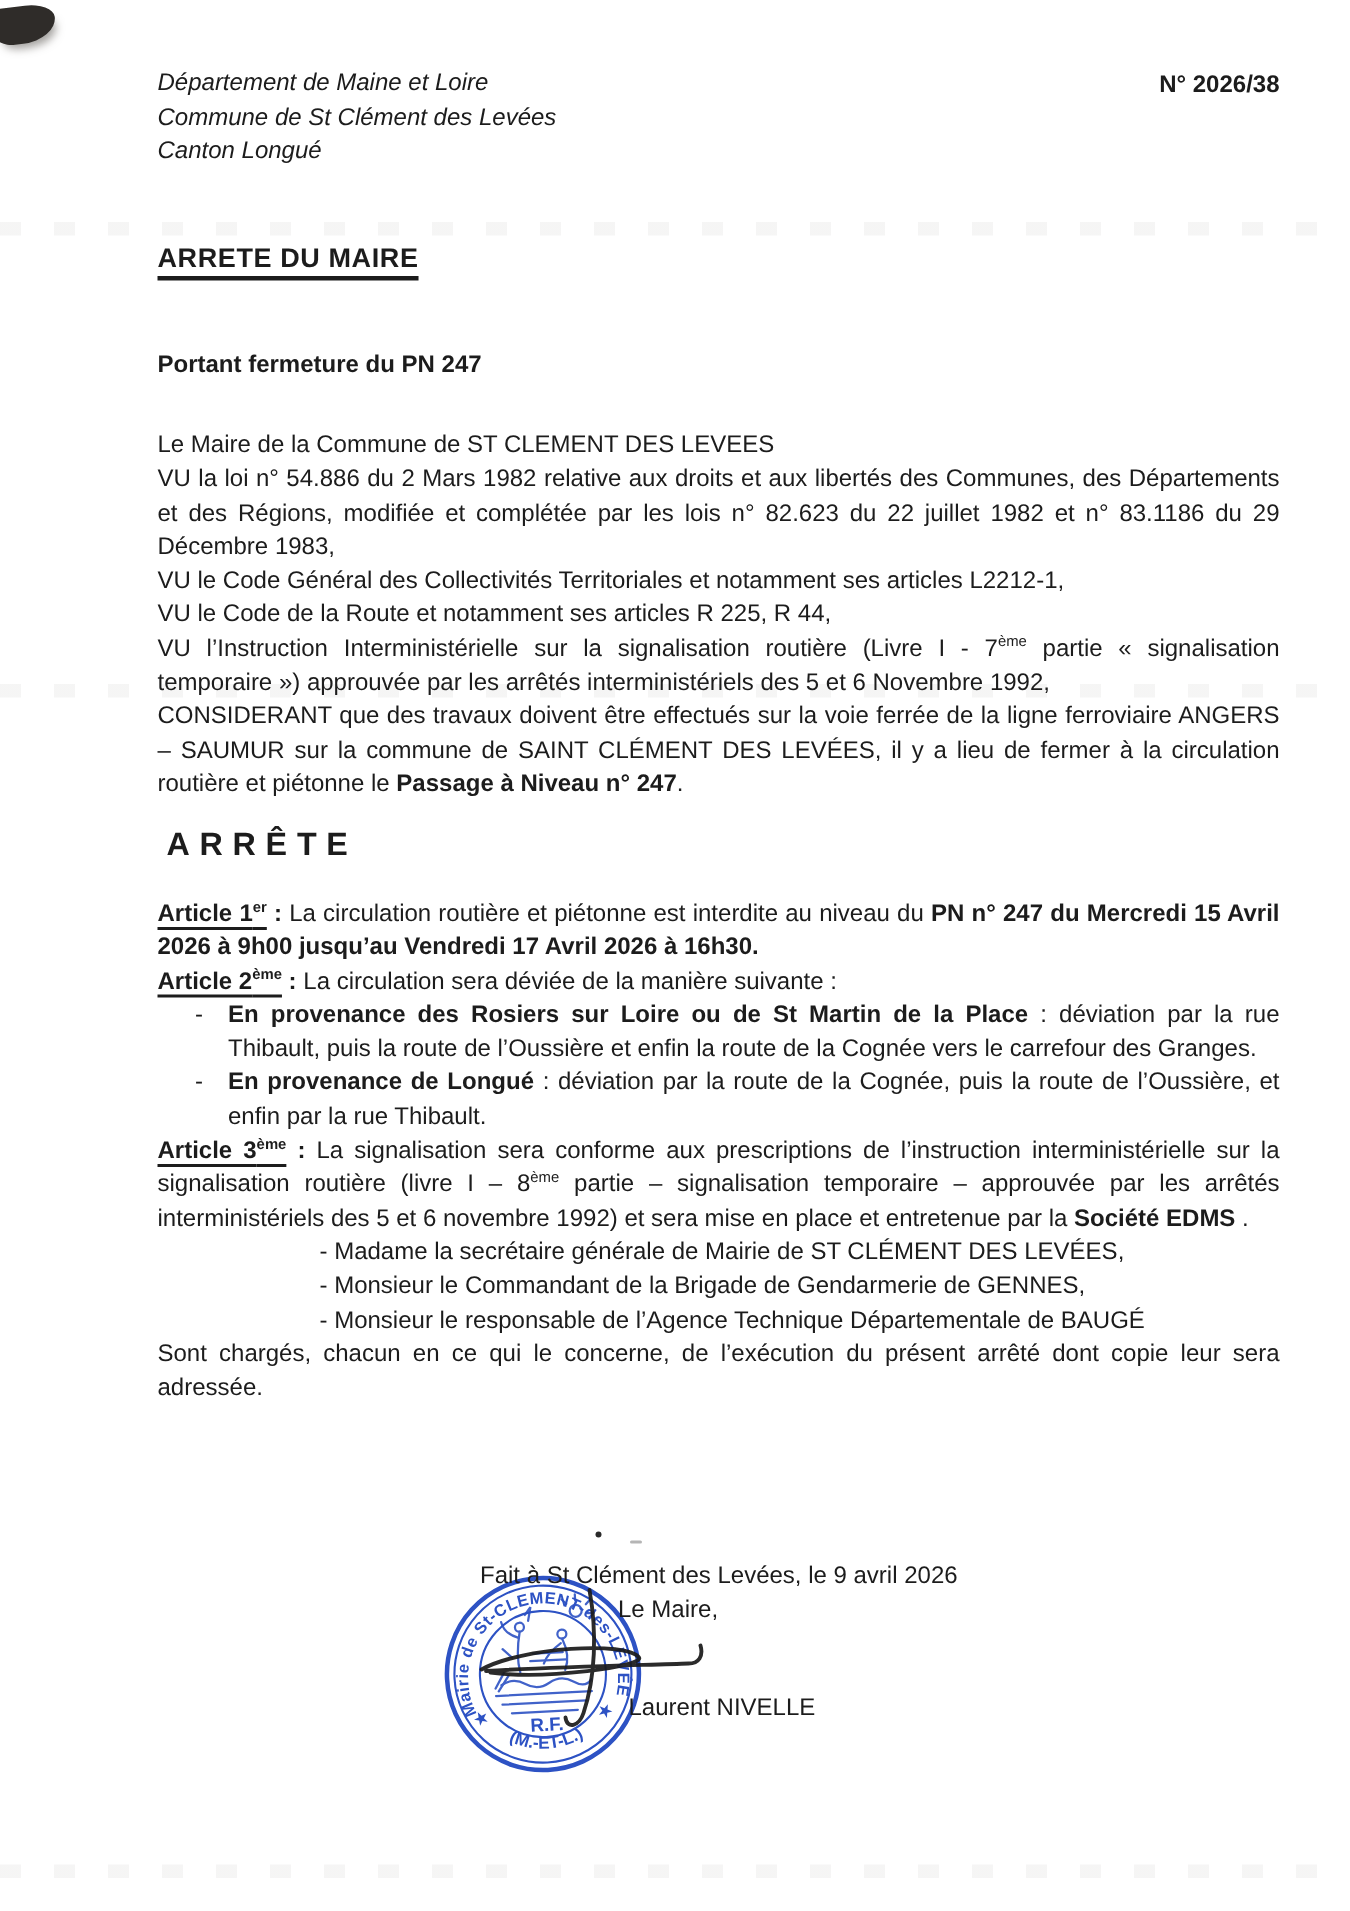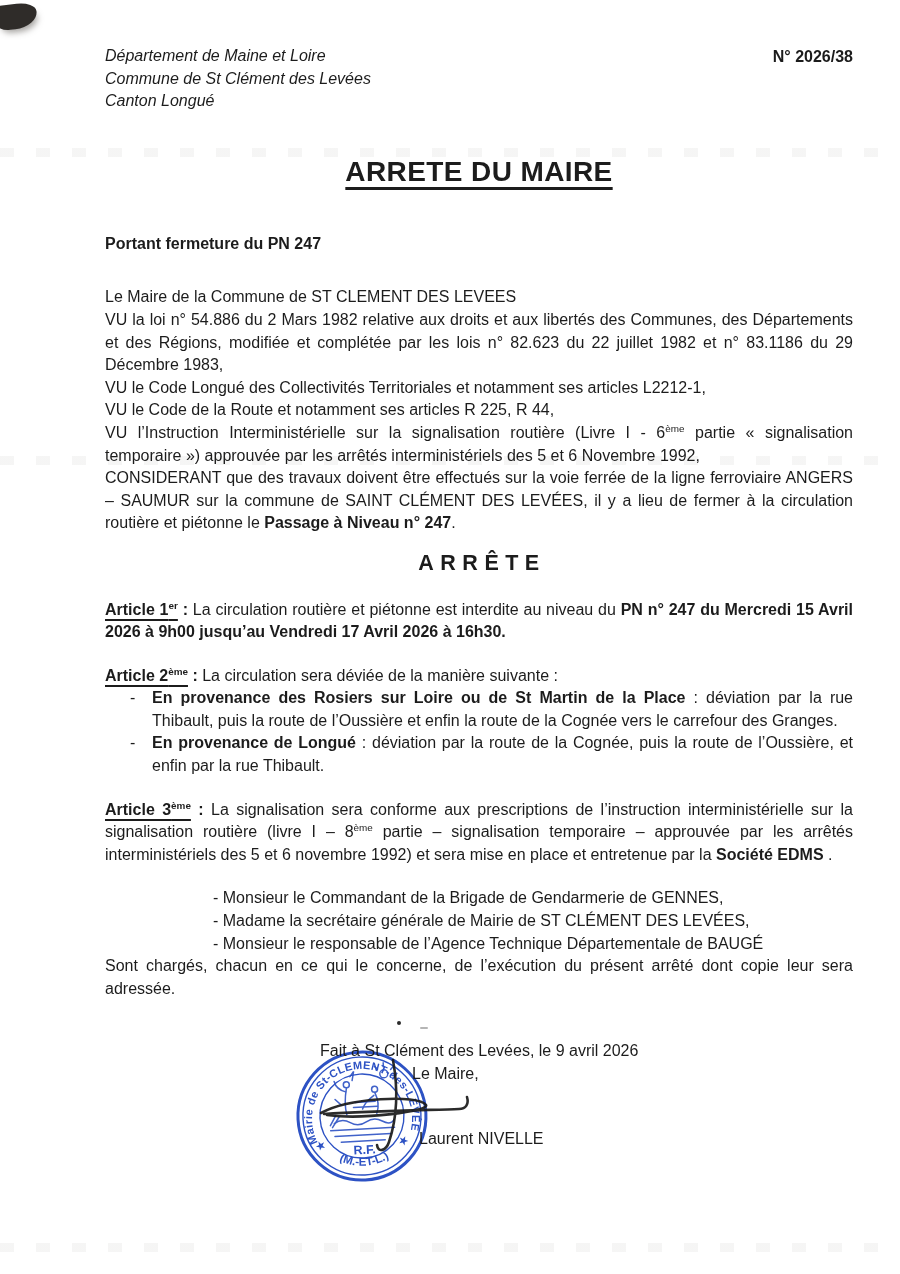--- a/index.html
+++ b/index.html
@@ -14,27 +14,27 @@
   .corner-mark{position:absolute;left:-5px;top:4px;width:42px;height:25px;background:#2f2c29;
     transform:rotate(-7deg);border-radius:3px 70% 85% 50% / 3px 60% 95% 55%;
     box-shadow:3px 6px 6px -3px rgba(90,86,80,.55);}
   .speck{position:absolute;background:#2a2a2a;border-radius:50%;}
   .noise{position:absolute;left:0;width:100%;height:9px;
     background:repeating-linear-gradient(90deg,rgba(120,118,112,.07) 0 14px,rgba(255,255,255,0) 14px 36px);}
   
   .doc{position:absolute;left:105px;top:45px;width:748px;}
   .hline{white-space:nowrap;font-style:italic;}
   .doc-number{position:absolute;top:46px;right:47px;font-weight:bold;}
-  .title{margin-top:42px;text-align:center;font-size:28px;line-height:34px;font-weight:bold;
+  .title{margin-top:42px;text-align:left;font-size:18px;line-height:34px;font-weight:bold;
     text-decoration:underline;text-decoration-thickness:2.5px;text-underline-offset:6px;letter-spacing:.4px;}
   .subject{margin-top:44px;font-weight:bold;}
   .pre{margin-top:31px;text-align:justify;}
   .pre p{margin:0;}
-  .decree-heading{text-align:center;font-weight:bold;font-size:21.5px;letter-spacing:6.5px;margin:17px 0 24px 6px;}
-  .art{margin-top:21px;text-align:justify;}
+  .decree-heading{font-weight:bold;font-size:21.5px;letter-spacing:6.5px;margin:17px 0 24px 6px;}
+  .art{text-align:justify;}
   .alabel{font-weight:bold;text-decoration:underline;text-decoration-thickness:1.6px;text-underline-offset:3.5px;}
   sup.s{font-size:.62em;vertical-align:super;line-height:0;}
   .sepb{font-weight:bold;}
   .b{font-weight:bold;}
   .bitem{position:relative;margin-left:25px;padding-left:22px;text-align:justify;}
   .bitem .dash{position:absolute;left:0;}
   .a4-line{position:relative;}
   .a4item{position:absolute;left:108px;top:0;white-space:nowrap;}
   .a4rest{margin-left:108px;}
   .closing{text-align:justify;}
@@ -65,23 +65,23 @@
     <div class="hline">Commune de St Clément des Levées</div>
     <div class="hline">Canton Longué</div>
 
     <div class="title">ARRETE DU MAIRE</div>
 
     <div class="subject">Portant fermeture du PN 247</div>
 
     <div class="pre">
       <p>Le Maire de la Commune de ST CLEMENT DES LEVEES</p>
       <p>VU la loi n° 54.886 du 2 Mars 1982 relative aux droits et aux libertés des Communes, des Départements et des Régions, modifiée et complétée par les lois n° 82.623 du 22 juillet 1982 et n° 83.1186 du 29 Décembre 1983,</p>
-      <p>VU le Code Longué des Collectivités Territoriales et notamment ses articles L2212-1,</p>
+      <p>VU le Code Général des Collectivités Territoriales et notamment ses articles L2212-1,</p>
       <p>VU le Code de la Route et notamment ses articles R 225, R 44,</p>
-      <p><span>VU l’Instruction Interministérielle sur la signalisation routière (Livre I - 6</span><sup class="s">ème</sup><span> partie « signalisation temporaire ») approuvée par les arrêtés interministériels des 5 et 6 Novembre 1992,</span></p>
+      <p><span>VU l’Instruction Interministérielle sur la signalisation routière (Livre I - 7</span><sup class="s">ème</sup><span> partie « signalisation temporaire ») approuvée par les arrêtés interministériels des 5 et 6 Novembre 1992,</span></p>
       <p><span>CONSIDERANT que des travaux doivent être effectués sur la voie ferrée de la ligne ferroviaire ANGERS – SAUMUR sur la commune de SAINT CLÉMENT DES LEVÉES, il y a lieu de fermer à la circulation routière et piétonne le </span><span class="b">Passage à Niveau n° 247</span><span>.</span></p>
     </div>
 
     <div class="decree-heading">ARRÊTE</div>
 
     <div class="art">
       <span class="alabel"><span>Article 1</span><sup class="s">er</sup></span><span class="sepb"> : </span><span>La circulation routière et piétonne est interdite au niveau du </span><span class="b">PN n° 247 du Mercredi 15 Avril 2026 à 9h00 jusqu’au Vendredi 17 Avril 2026 à 16h30.</span>
     </div>
 
     <div class="art">
@@ -94,22 +94,22 @@
       <div class="bitem">
         <span class="dash">-</span><span class="b">En provenance de Longué</span><span> : déviation par la route de la Cognée, puis la route de l’Oussière, et enfin par la rue Thibault.</span>
       </div>
     </div>
 
     <div class="art">
       <span class="alabel"><span>Article 3</span><sup class="s">ème</sup></span><span class="sepb"> : </span><span>La signalisation sera conforme aux prescriptions de l’instruction interministérielle sur la signalisation routière (livre I – 8</span><sup class="s">ème</sup><span> partie – signalisation temporaire – approuvée par les arrêtés interministériels des 5 et 6 novembre 1992) et sera mise en place et entretenue par la </span><span class="b">Société EDMS</span><span> .</span>
     </div>
 
     <div class="art">
+      <div class="a4rest">- Madame la secrétaire générale de Mairie de ST CLÉMENT DES LEVÉES,</div>
       <div class="a4rest">- Monsieur le Commandant de la Brigade de Gendarmerie de GENNES,</div>
-      <div class="a4rest">- Madame la secrétaire générale de Mairie de ST CLÉMENT DES LEVÉES,</div>
       <div class="a4rest">- Monsieur le responsable de l’Agence Technique Départementale de BAUGÉ</div>
       <div class="closing">Sont chargés, chacun en ce qui le concerne, de l’exécution du présent arrêté dont copie leur sera adressée.</div>
     </div>
   </div>
 
   <svg class="stamp" width="146" height="146" viewBox="0 0 146 146">
     <defs>
       <path id="stTop" d="M 25 92 A 50 50 0 1 1 119 92"></path>
       <path id="stBot" d="M 22 84 A 52 52 0 0 0 122 84"></path>
     </defs>

